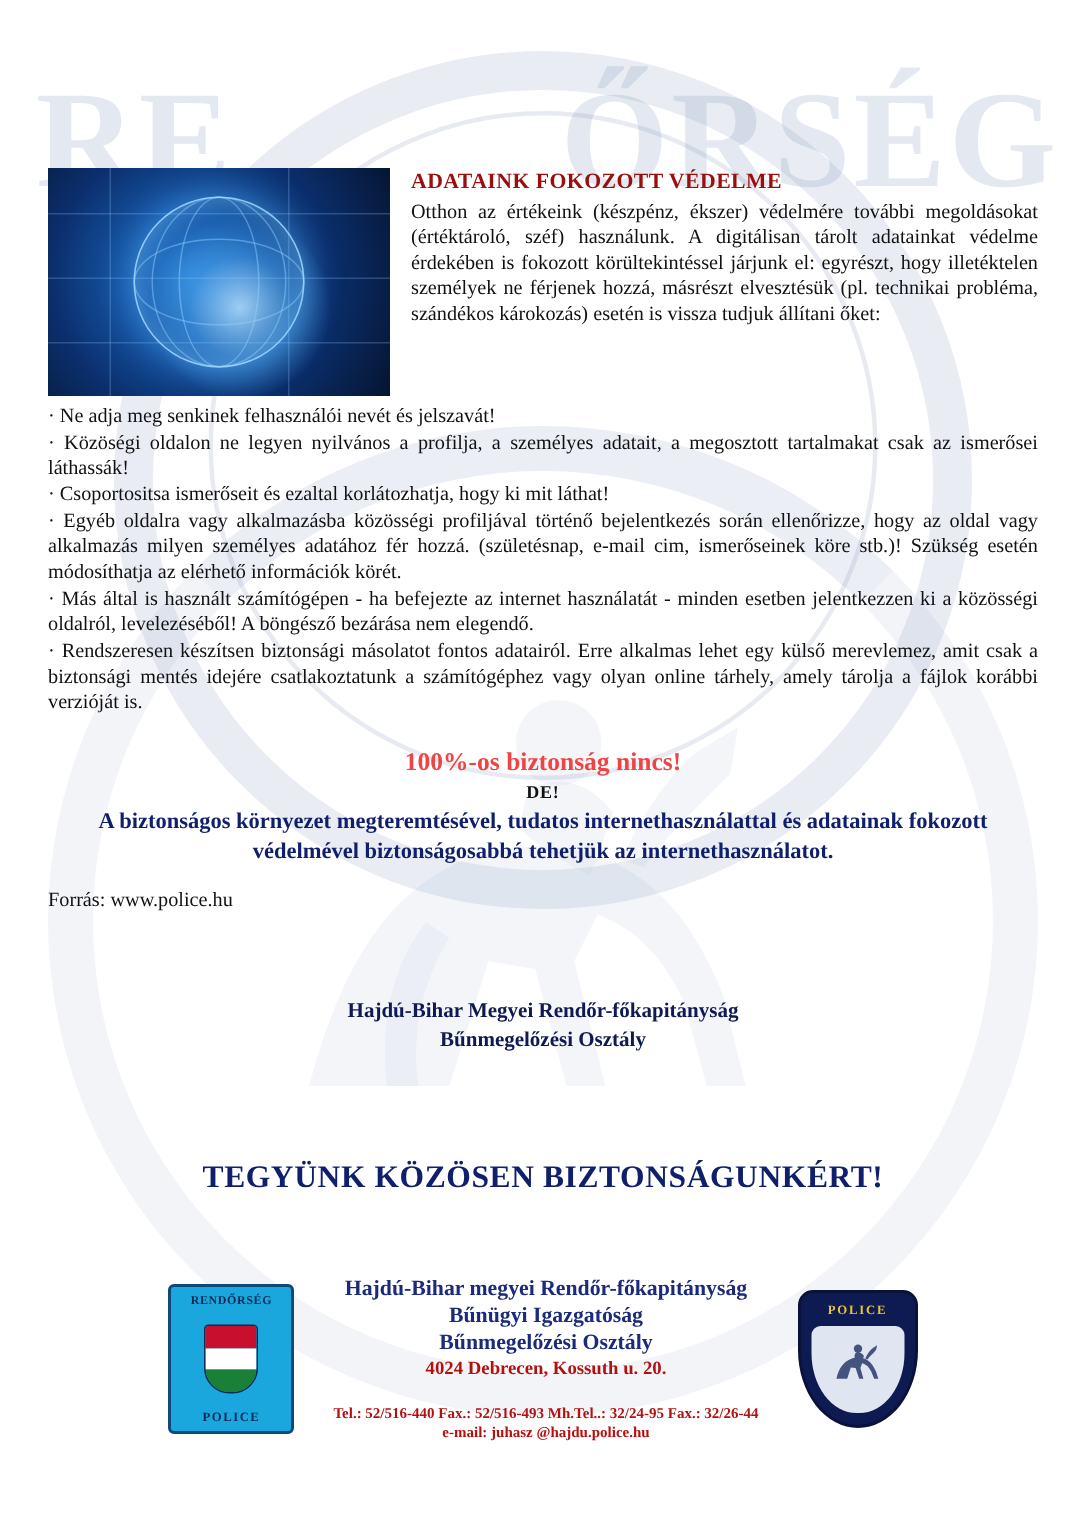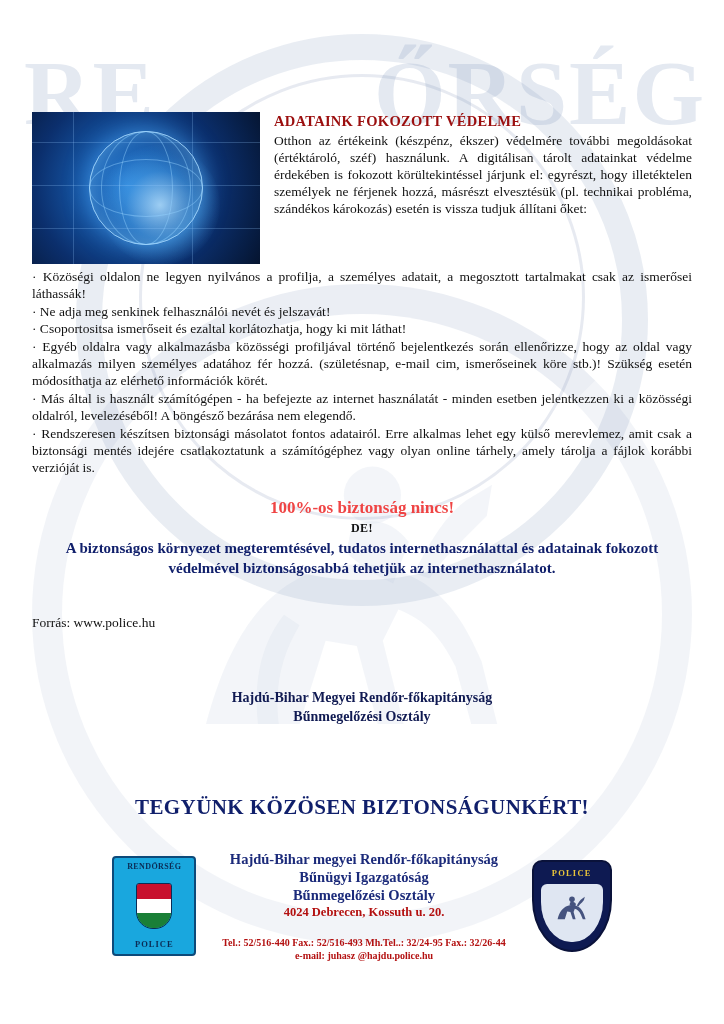--- a/index.html
+++ b/index.html
@@ -181,21 +181,21 @@
     text-align: center;
     color: #101f6b;
     font-weight: bold;
     font-size: 15px;
     line-height: 1.3;
     margin-top: 3px;
     padding: 0 28px;
   }
 
   .source {
-    margin-top: 37px;
+    margin-top: 14px;
     font-size: 13.5px;
     color: #111;
   }
 
   .signature {
     margin-top: 58px;
     text-align: center;
     font-weight: bold;
     font-size: 14px;
     line-height: 1.35;
@@ -344,22 +344,22 @@
       <div class="grid-sphere"></div>
     </div>
 
     <div class="article">
       <div class="article-title">ADATAINK FOKOZOTT VÉDELME</div>
       <div>Otthon az értékeink (készpénz, ékszer) védelmére további megoldásokat (értéktároló, széf) használunk. A digitálisan tárolt adatainkat védelme érdekében is fokozott körültekintéssel járjunk el: egyrészt, hogy illetéktelen személyek ne férjenek hozzá, másrészt elvesztésük (pl. technikai probléma, szándékos károkozás) esetén is vissza tudjuk állítani őket:</div>
     </div>
   </div>
 
   <div class="body-text">
+    <p>· Ne adja meg senkinek felhasználói nevét és jelszavát!</p>
     <p>· Közöségi oldalon ne legyen nyilvános a profilja, a személyes adatait, a megosztott tartalmakat csak az ismerősei láthassák!</p>
-    <p>· Ne adja meg senkinek felhasználói nevét és jelszavát!</p>
     <p>· Csoportositsa ismerőseit és ezaltal korlátozhatja, hogy ki mit láthat!</p>
     <p>· Egyéb oldalra vagy alkalmazásba közösségi profiljával történő bejelentkezés során ellenőrizze, hogy az oldal vagy alkalmazás milyen személyes adatához fér hozzá. (születésnap, e-mail cim, ismerőseinek köre stb.)! Szükség esetén módosíthatja az elérhető információk körét.</p>
     <p>· Más által is használt számítógépen - ha befejezte az internet használatát - minden esetben jelentkezzen ki a közösségi oldalról, levelezéséből! A böngésző bezárása nem elegendő.</p>
     <p>· Rendszeresen készítsen biztonsági másolatot fontos adatairól. Erre alkalmas lehet egy külső merevlemez, amit csak a biztonsági mentés idejére csatlakoztatunk a számítógéphez vagy olyan online tárhely, amely tárolja a fájlok korábbi verzióját is.</p>
   </div>
 
   <div class="slogan-red">100%-os biztonság nincs!</div>
   <div class="slogan-de">DE!</div>
   <div class="slogan-blue">A biztonságos környezet megteremtésével, tudatos internethasználattal és adatainak fokozott védelmével biztonságosabbá tehetjük az internethasználatot.</div>
 

